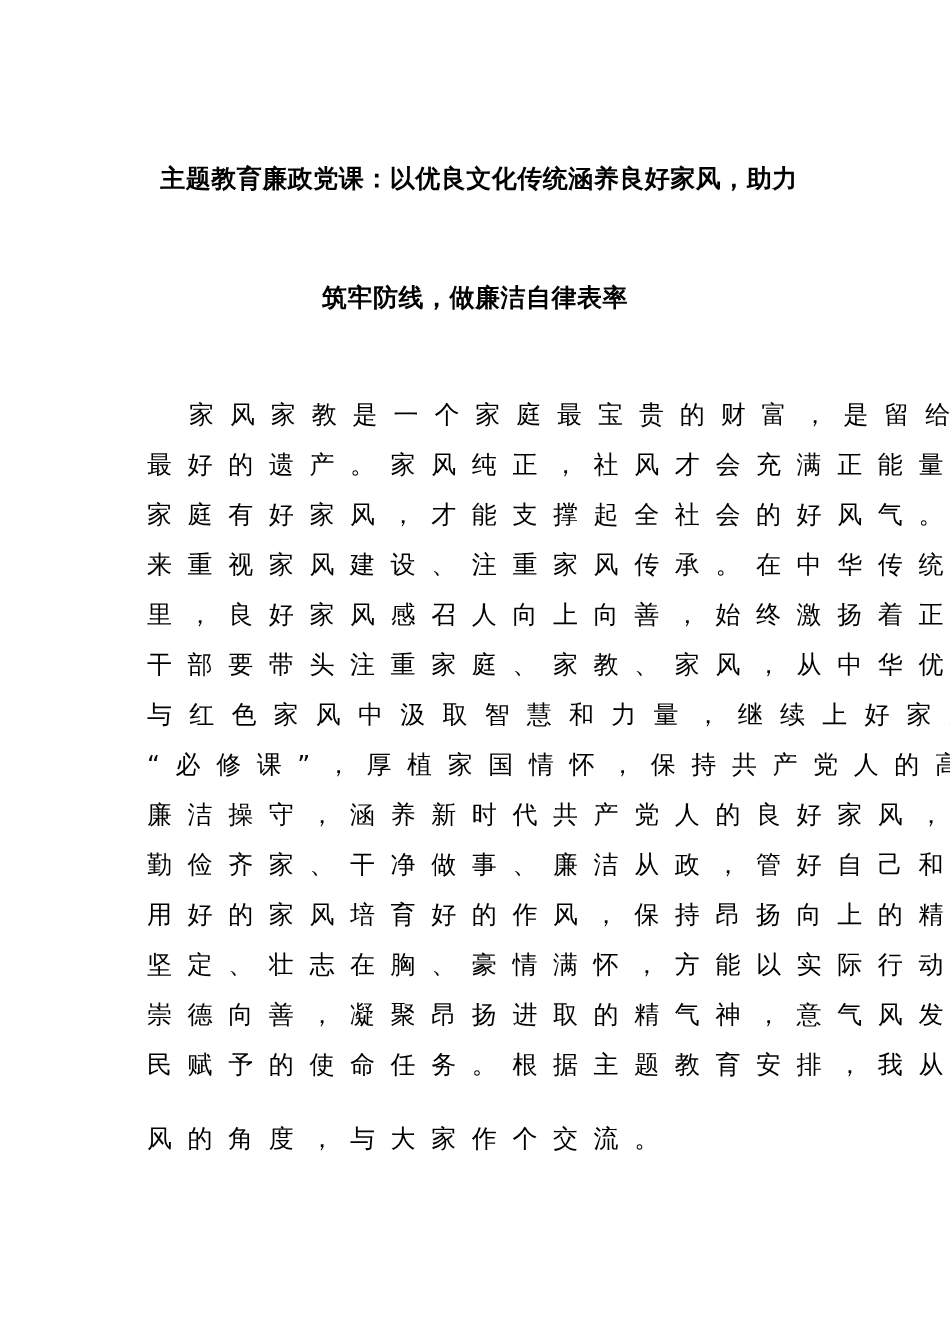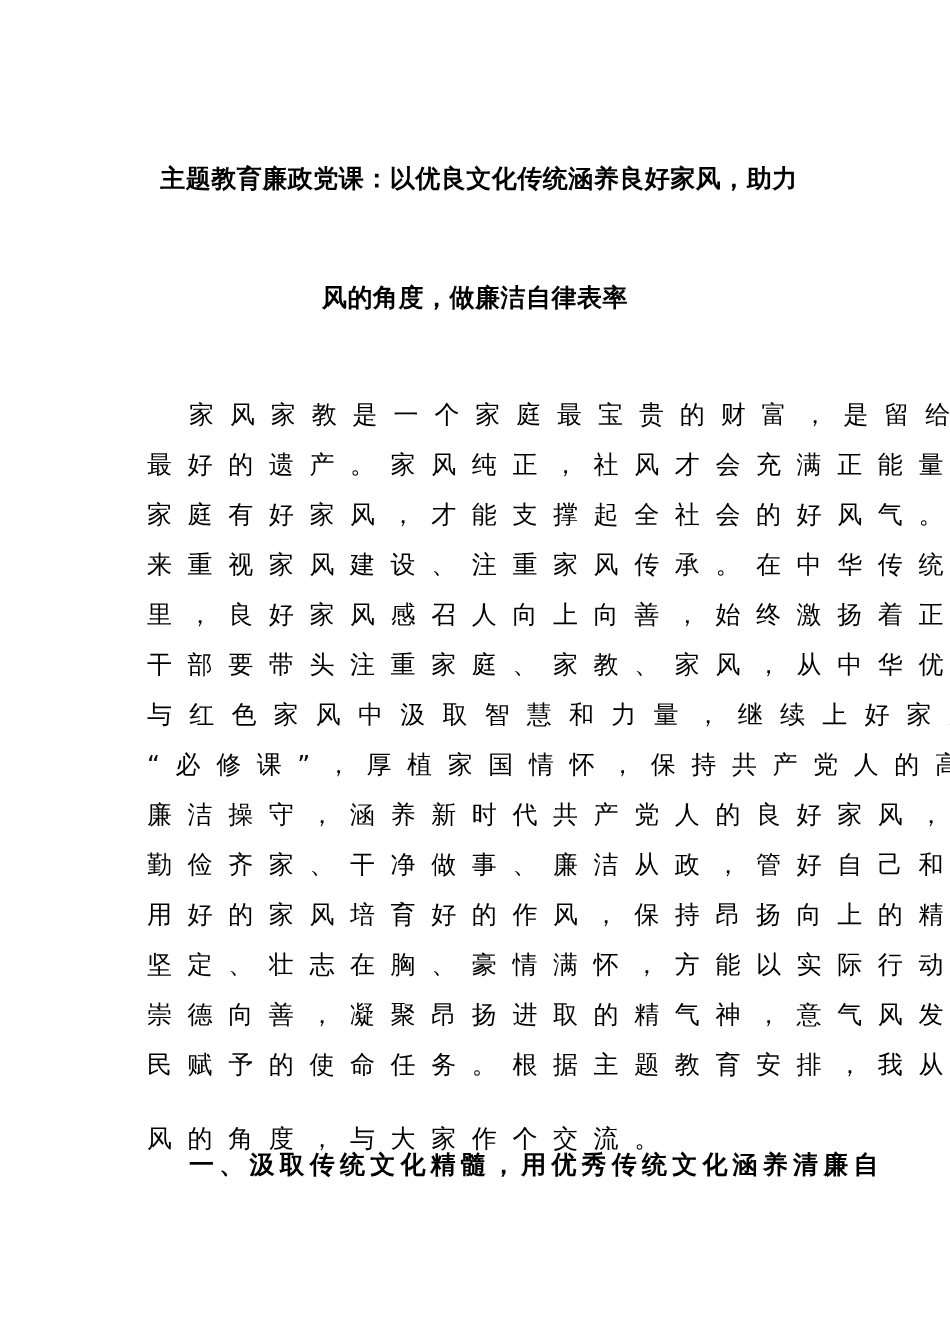--- a/index.html
+++ b/index.html
@@ -55,35 +55,34 @@
       font-weight: bold;
       letter-spacing: 5.2px;
     }
   </style>
 </head>
 <body>
 
 <div class="page">
 
   <div class="title-line l1">主题教育廉政党课：以优良文化传统涵养良好家风，助力</div>
-  <div class="title-line l2">风的角度，做廉洁自律表率</div>
+  <div class="title-line l2">筑牢防线，做廉洁自律表率</div>
 
   <div>
     <div class="body-line indent" style="top:400px; letter-spacing:15.9px;">家风家教是一个家庭最宝贵的财富，是留给子孙后代</div>
     <div class="body-line" style="top:450px; letter-spacing:15.6px;">最好的遗产。家风纯正，社风才会充满正能量；千千万万</div>
     <div class="body-line" style="top:500px; letter-spacing:15.6px;">家庭有好家风，才能支撑起全社会的好风气。中华民族历</div>
     <div class="body-line" style="top:550px; letter-spacing:15.6px;">来重视家风建设、注重家风传承。在中华传统文化的语境</div>
     <div class="body-line" style="top:600px; letter-spacing:15.6px;">里，良好家风感召人向上向善，始终激扬着正能量。党员</div>
     <div class="body-line" style="top:650px; letter-spacing:15.6px;">干部要带头注重家庭、家教、家风，从中华优秀传统文化</div>
     <div class="body-line" style="top:700px; letter-spacing:17.2px;">与红色家风中汲取智慧和力量，继续上好家风建设这堂</div>
     <div class="body-line" style="top:750px; letter-spacing:15.6px;">“必修课”，厚植家国情怀，保持共产党人的高尚品格和</div>
     <div class="body-line" style="top:800px; letter-spacing:15.6px;">廉洁操守，涵养新时代共产党人的良好家风，清白做人、</div>
     <div class="body-line" style="top:850px; letter-spacing:15.6px;">勤俭齐家、干净做事、廉洁从政，管好自己和家人，持续</div>
     <div class="body-line" style="top:900px; letter-spacing:15.6px;">用好的家风培育好的作风，保持昂扬向上的精气神，信念</div>
     <div class="body-line" style="top:950px; letter-spacing:15.6px;">坚定、壮志在胸、豪情满怀，方能以实际行动带动全社会</div>
     <div class="body-line" style="top:1000px; letter-spacing:15.6px;">崇德向善，凝聚昂扬进取的精气神，意气风发完成党和人</div>
     <div class="body-line" style="top:1050px; letter-spacing:15.6px;">民赋予的使命任务。根据主题教育安排，我从涵养良好家</div>
     <div class="body-line" style="top:1100px; letter-spacing:15.6px;margin-top:24px;">风的角度，与大家作个交流。</div>
   </div>
 
-  <div class="heading-line" style="top:1150px;">一、汲取传统文化精髓，用优秀传统文化涵养清廉自</div>
 
 </div>
 
 </body></html>

